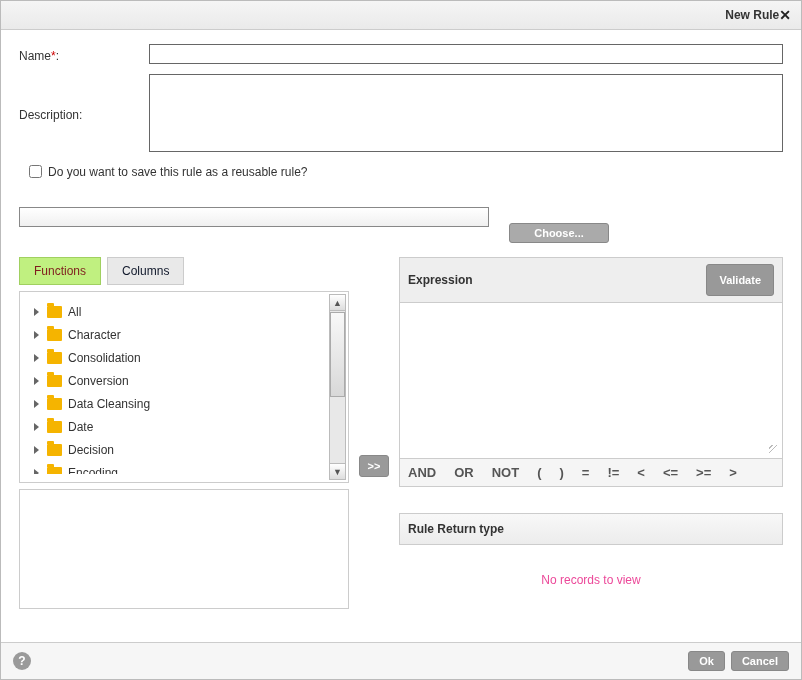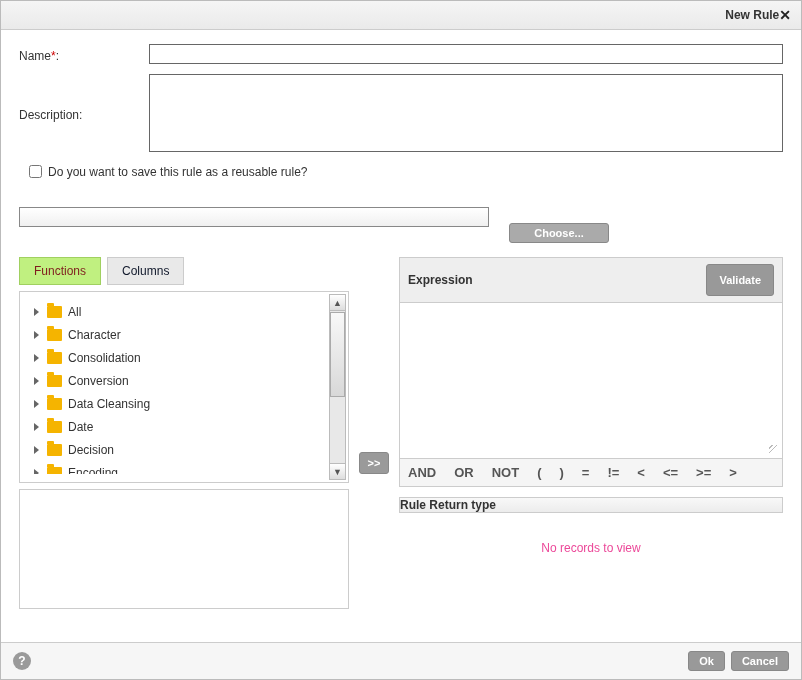--- a/index.html
+++ b/index.html
@@ -247,22 +247,23 @@
     display: flex;
     gap: 18px;
     font-weight: bold;
     font-size: 13px;
     color: #555;
   }
   .op-toolbar span { cursor: pointer; }
   .rrt-head {
     border: 1px solid #ccc;
     background: linear-gradient(#f8f8f8,#ececec);
-    font-weight: bold;
-    margin-top: 10px;
+    padding: 8px;
+    font-weight: bold;
+    margin-top: 26px;
   }
   .no-records {
     text-align: center;
     padding: 28px 0;
     color: #ec4899;
   }
   .footer {
     border-top: 1px solid #ccc;
     background: #f6f6f6;
     padding: 8px 12px;

